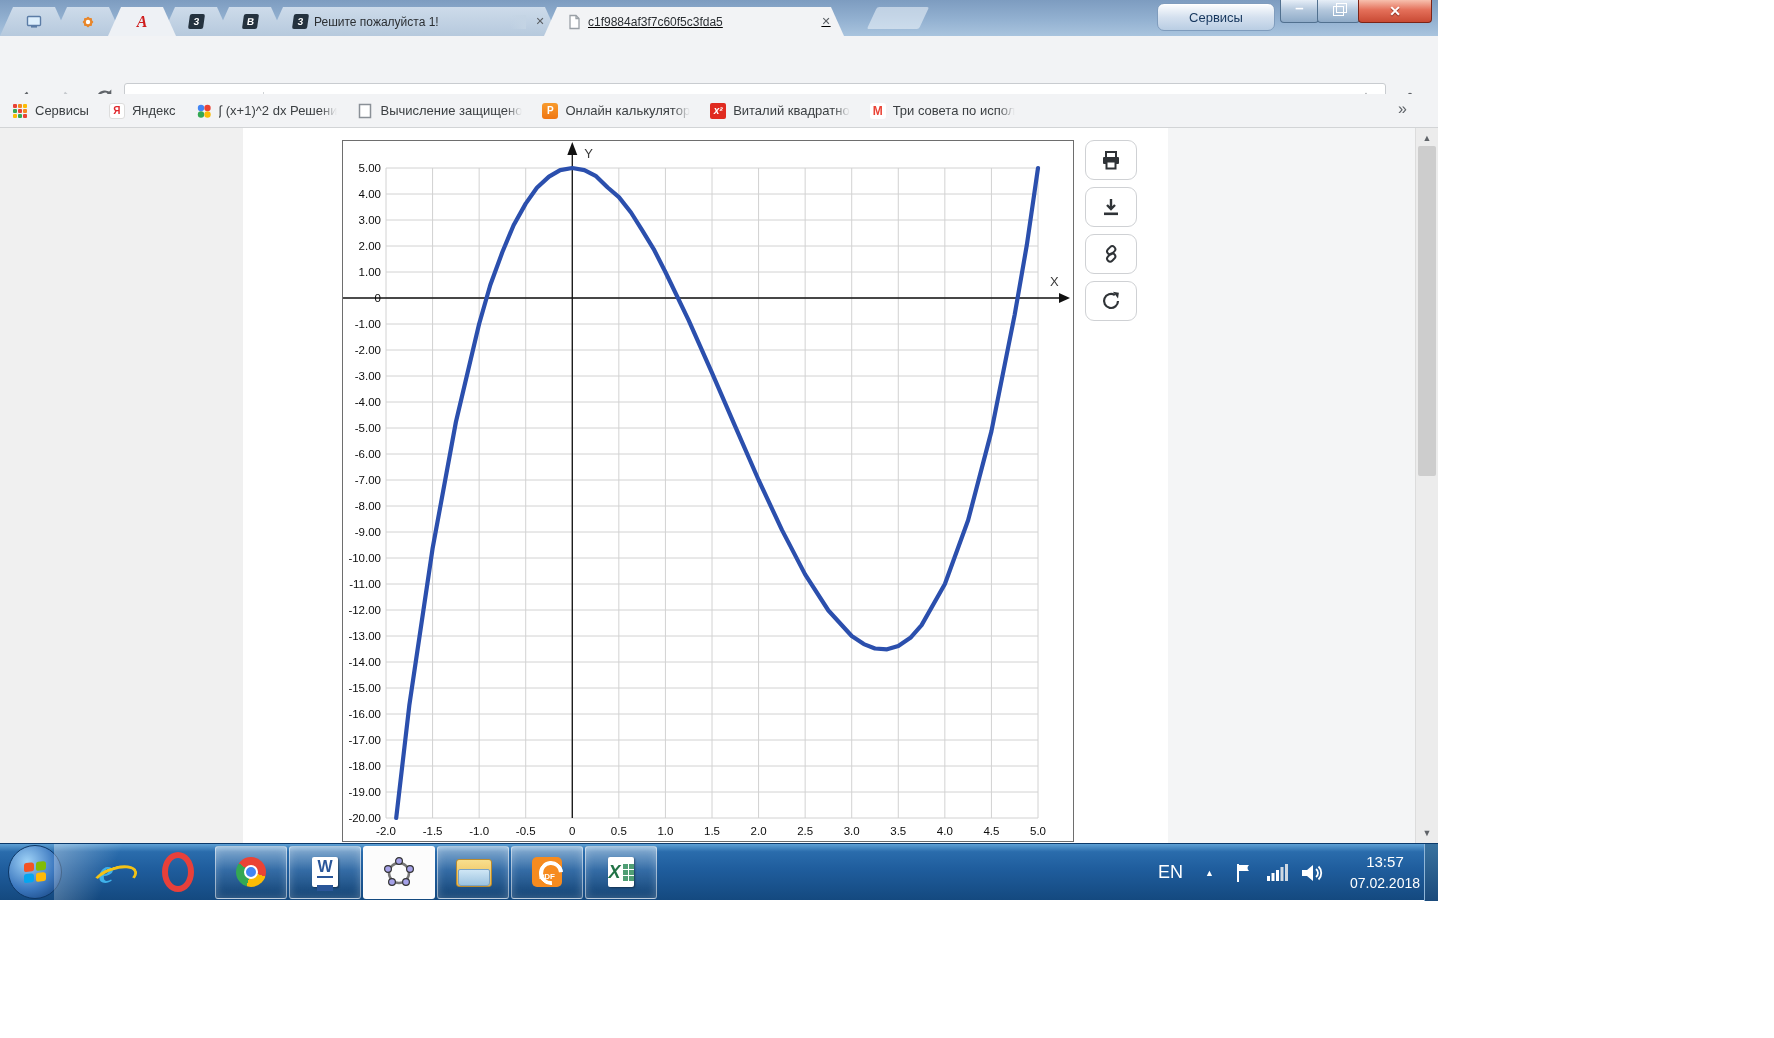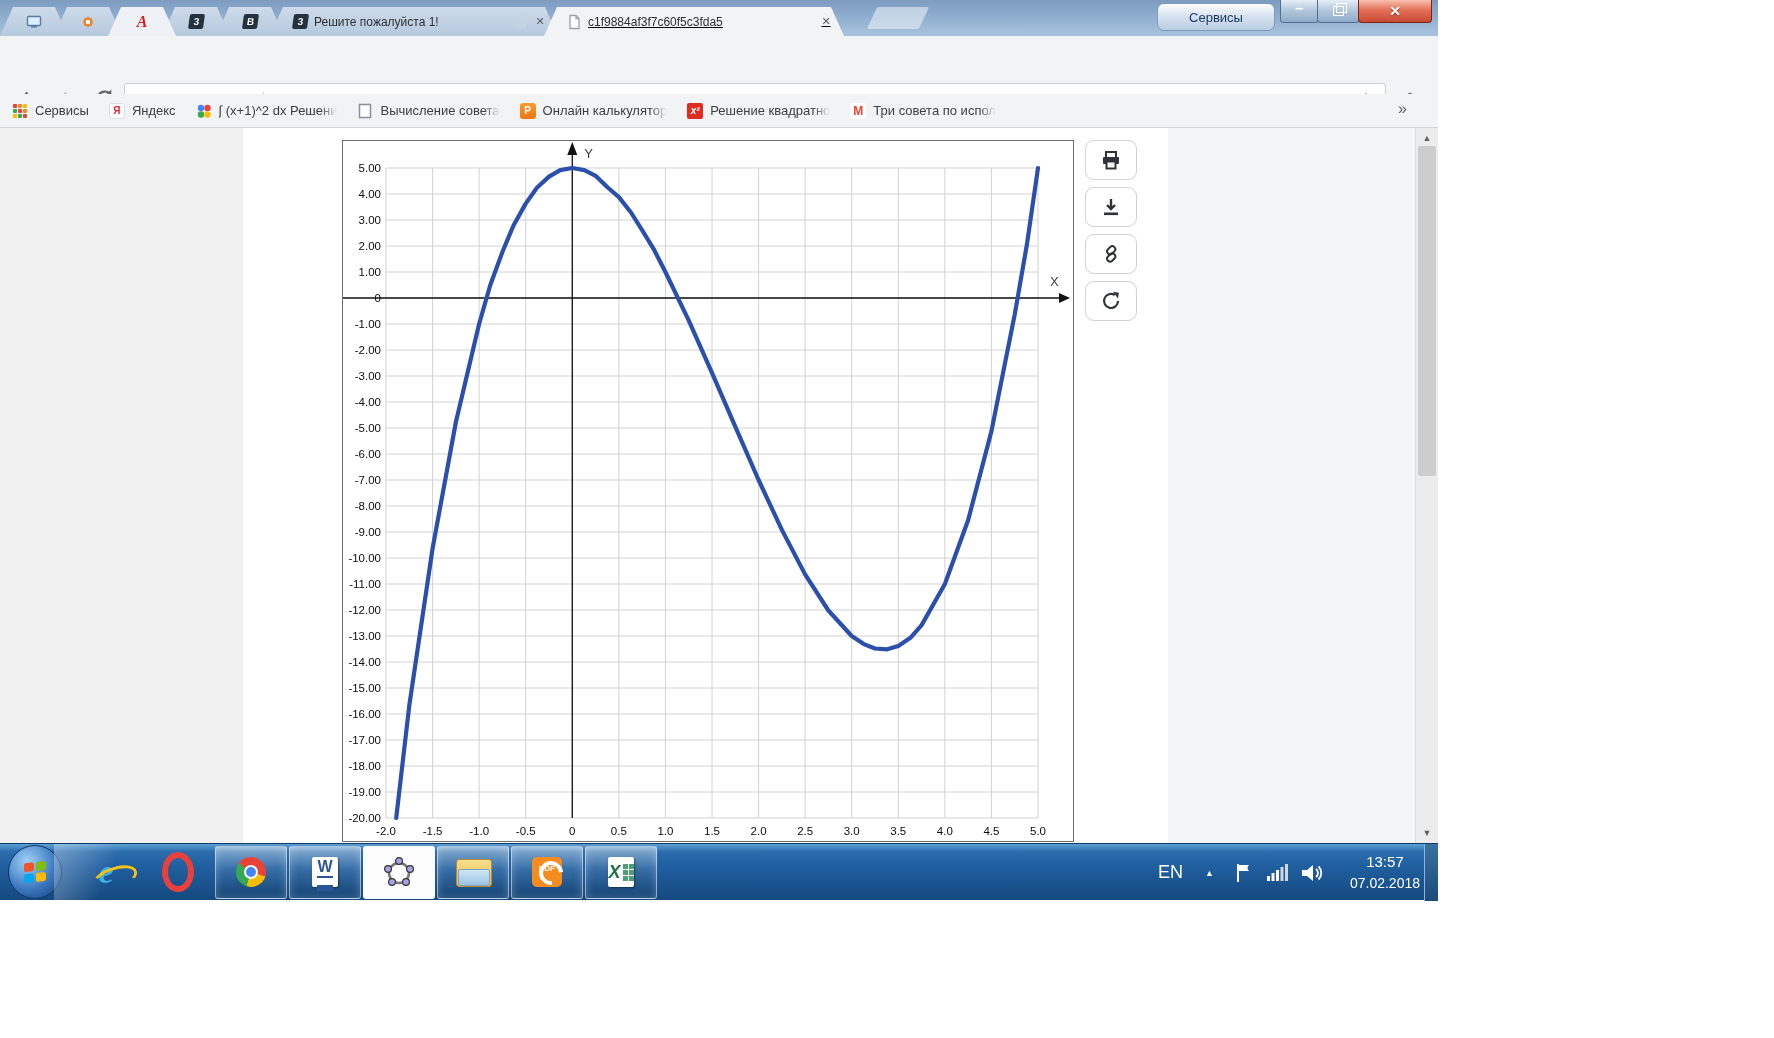--- a/index.html
+++ b/index.html
@@ -119,21 +119,21 @@
     box-shadow:0 3px 0 #2a5699,0 6px 0 #2a5699;height:7px;}
   .folder-ic{position:relative;width:34px;height:26px;}
   .folder-ic .back{position:absolute;left:0;top:0;width:34px;height:26px;border-radius:3px;
     background:linear-gradient(180deg,#f8df8e,#e8b54a);border:1px solid #b98a2e;}
   .folder-ic .front{position:absolute;left:2px;top:10px;width:30px;height:15px;border-radius:2px 2px 3px 3px;
     background:linear-gradient(180deg,#cfe6f5,#9cc3e0);border:1px solid #7ba3c4;}
   .foxit-ic{width:30px;height:30px;border-radius:5px;background:#f68b1f;position:relative;
     display:flex;align-items:flex-end;justify-content:center;}
   .foxit-ic::before{content:"";position:absolute;left:7px;top:4px;width:16px;height:16px;
     border-radius:50%;border:4px solid #fff;border-right-color:transparent;transform:rotate(40deg);}
-  .foxit-ic span{color:#fff;font-size:8px;font-weight:bold;margin-bottom:14px;}
+  .foxit-ic span{color:#fff;font-size:8px;font-weight:bold;margin-bottom:6px;}
   .excel-x{color:#217346;font-weight:bold;font-size:18px;font-style:italic;margin-right:2px;}
   .excel-grid{display:grid;grid-template-columns:5px 5px;grid-gap:1px;}
   .excel-grid i{width:5px;height:5px;background:#4f9e74;}
   #tray{position:absolute;right:14px;top:0;height:57px;display:flex;align-items:center;color:#fff;}
   #tray .lang{font-size:18px;margin-right:22px;}
   #tray .chev{font-size:9px;margin-right:20px;}
   .tray-ic{margin-right:12px;display:flex;align-items:center;}
   #clock{text-align:center;line-height:1.45;margin-left:14px;margin-right:4px;}
   #clock .t{font-size:15px;}
   #clock .d{font-size:14px;}
@@ -304,33 +304,33 @@
         </svg>
     </span>
     <span class="bm-label fadeout" style="max-width:150px">∫ (x+1)^2 dx Решени</span>
   </div>
   <div class="bm">
     <span class="bm-ic">
       <svg width="16" height="16">
           <rect x="2.5" y="1.5" width="11" height="13" fill="#fff" stroke="#8a9097" stroke-width="1.5"></rect>
         </svg>
     </span>
-    <span class="bm-label fadeout" style="max-width:148px">Вычисление совета</span>
+    <span class="bm-label fadeout" style="max-width:148px">Вычисление защищено</span>
   </div>
   <div class="bm">
     <span class="bm-ic">
       <span class="tile" style="background:linear-gradient(180deg,#f89b2d,#ef7613)">Р</span>
     </span>
     <span class="bm-label fadeout" style="max-width:152px">Онлайн калькулятор</span>
   </div>
   <div class="bm">
     <span class="bm-ic">
       <span class="tile" style="background:#e02b20;border-radius:2px;font-style:italic">x²</span>
     </span>
-    <span class="bm-label fadeout" style="max-width:150px">Решение квадратно</span>
+    <span class="bm-label fadeout" style="max-width:150px">Виталий квадратно</span>
   </div>
   <div class="bm">
     <span class="bm-ic">
       <span class="tile" style="background:#fff;color:#ea4335;font-size:12px">M</span>
     </span>
     <span class="bm-label fadeout" style="max-width:150px">Три совета по испол</span>
   </div>
 </div>
 <div class="abs" id="bm-overflow">»</div>
 

